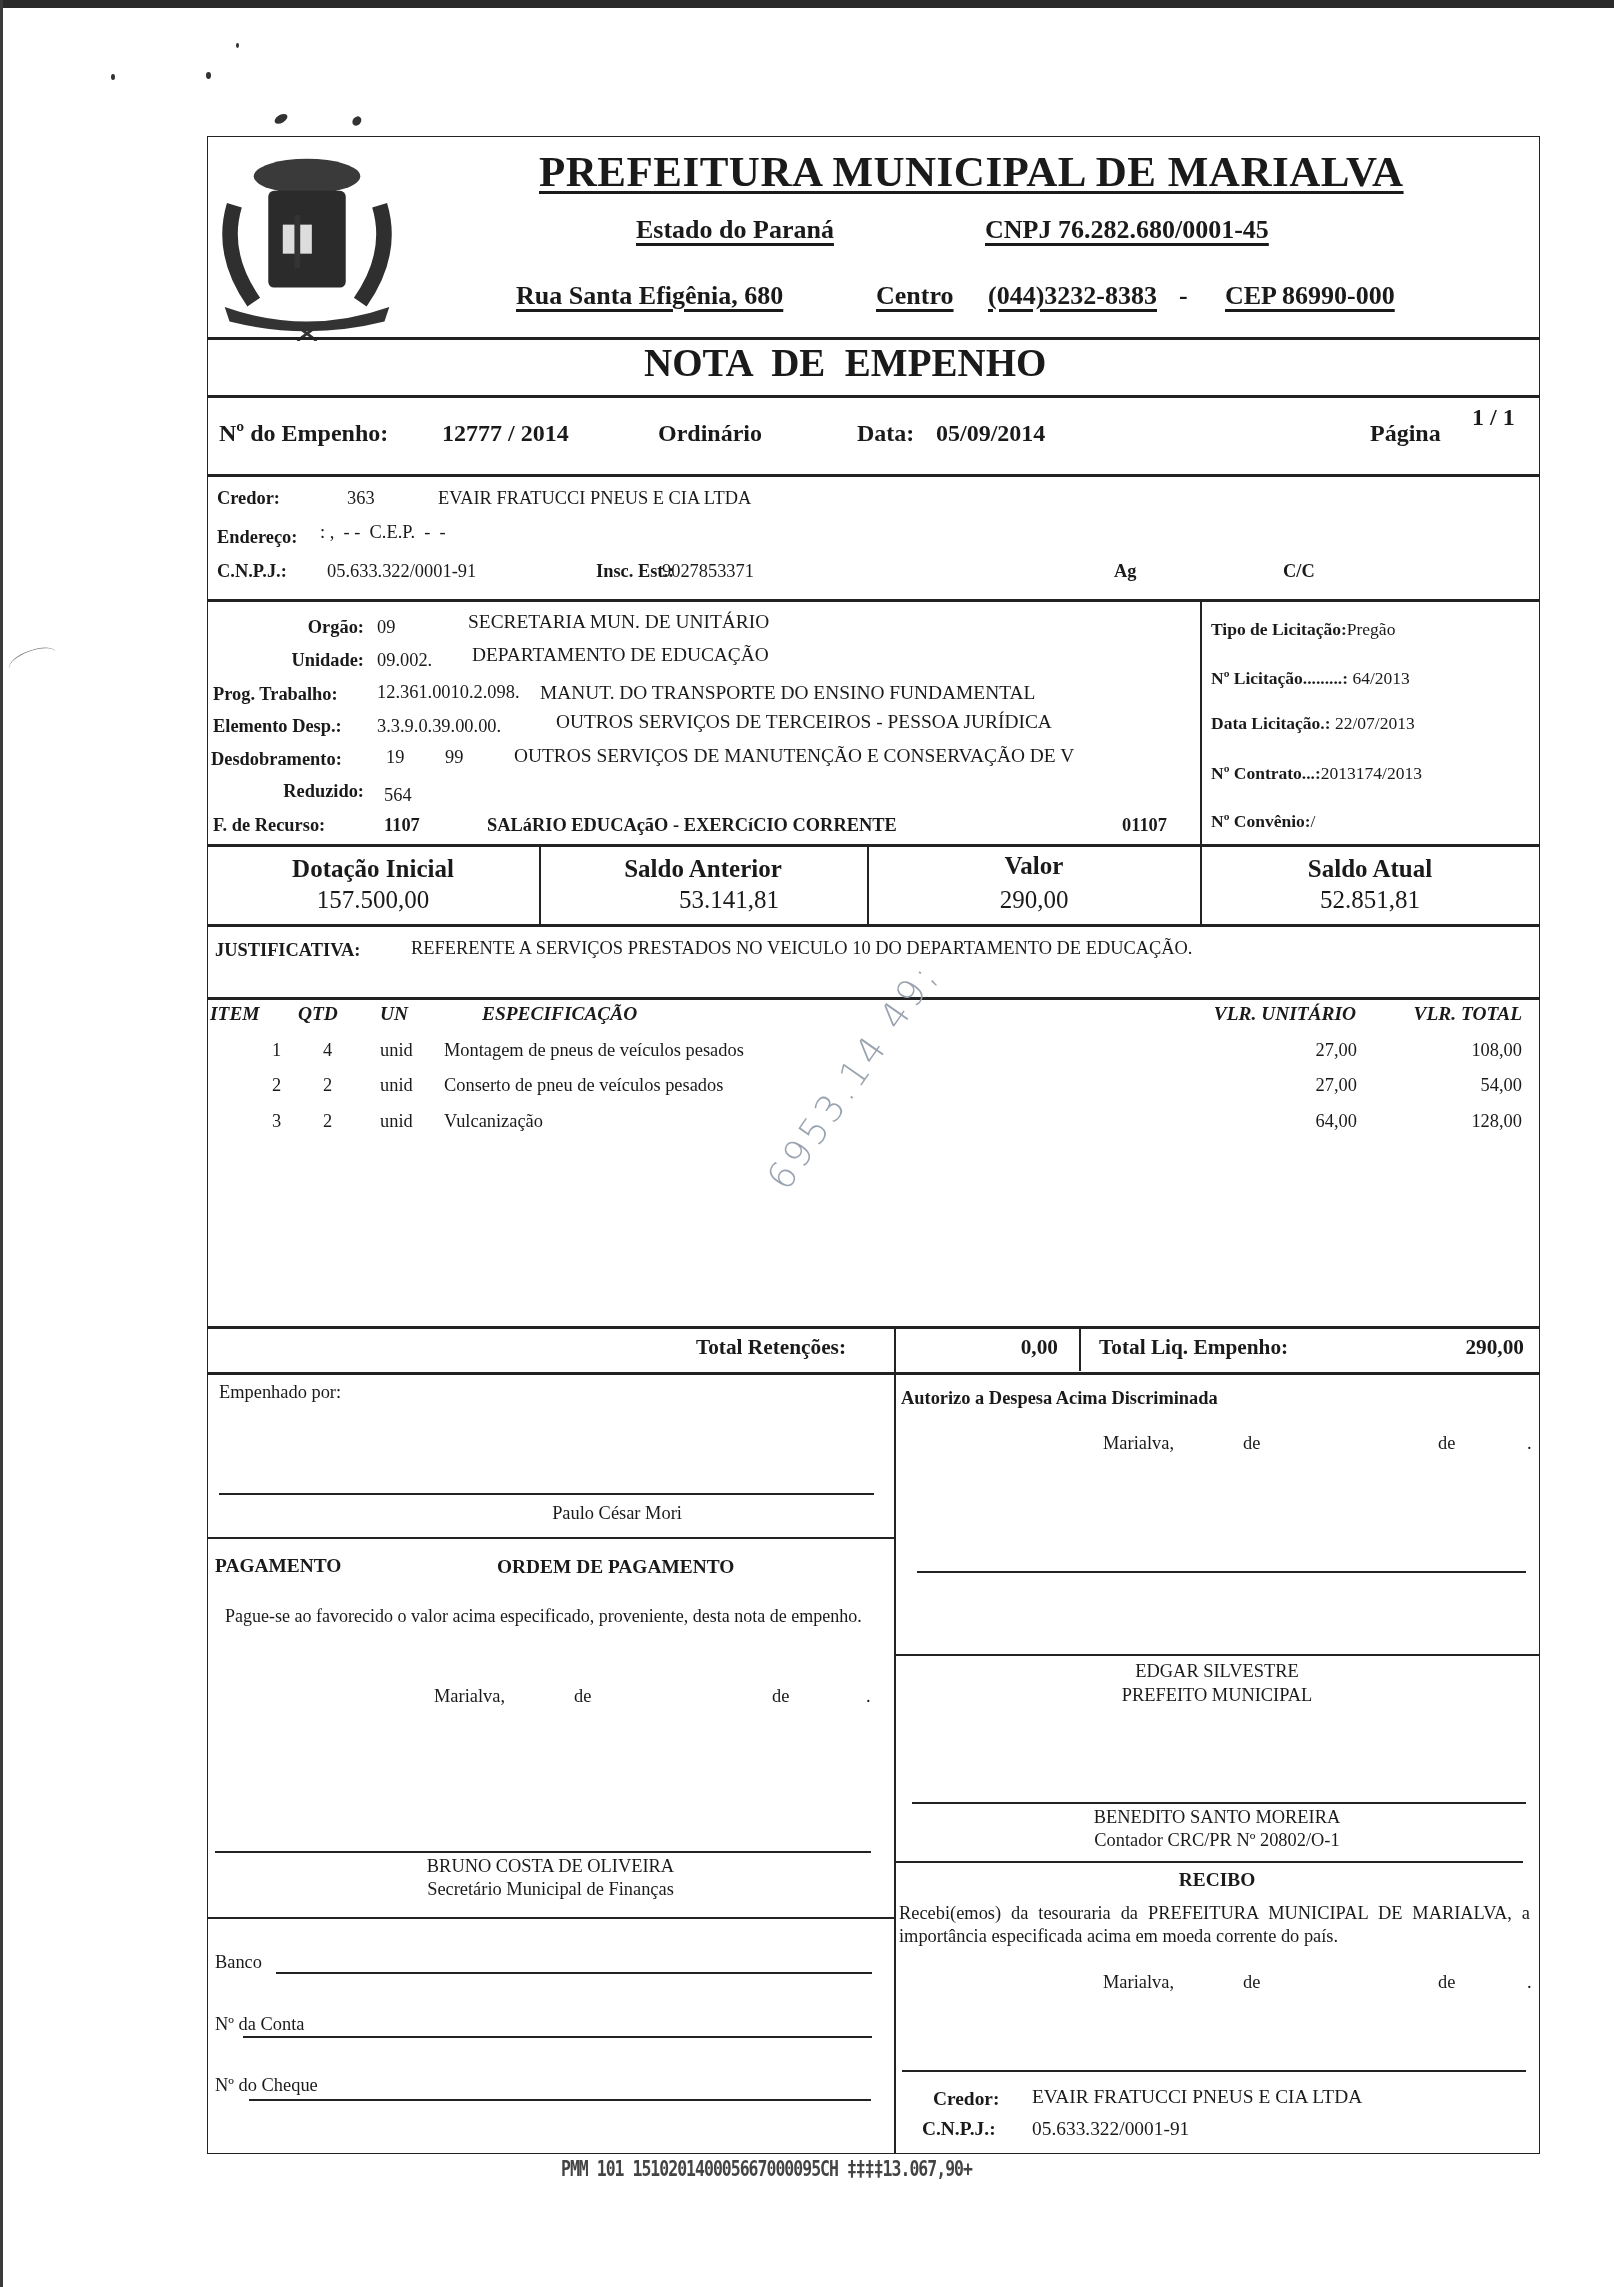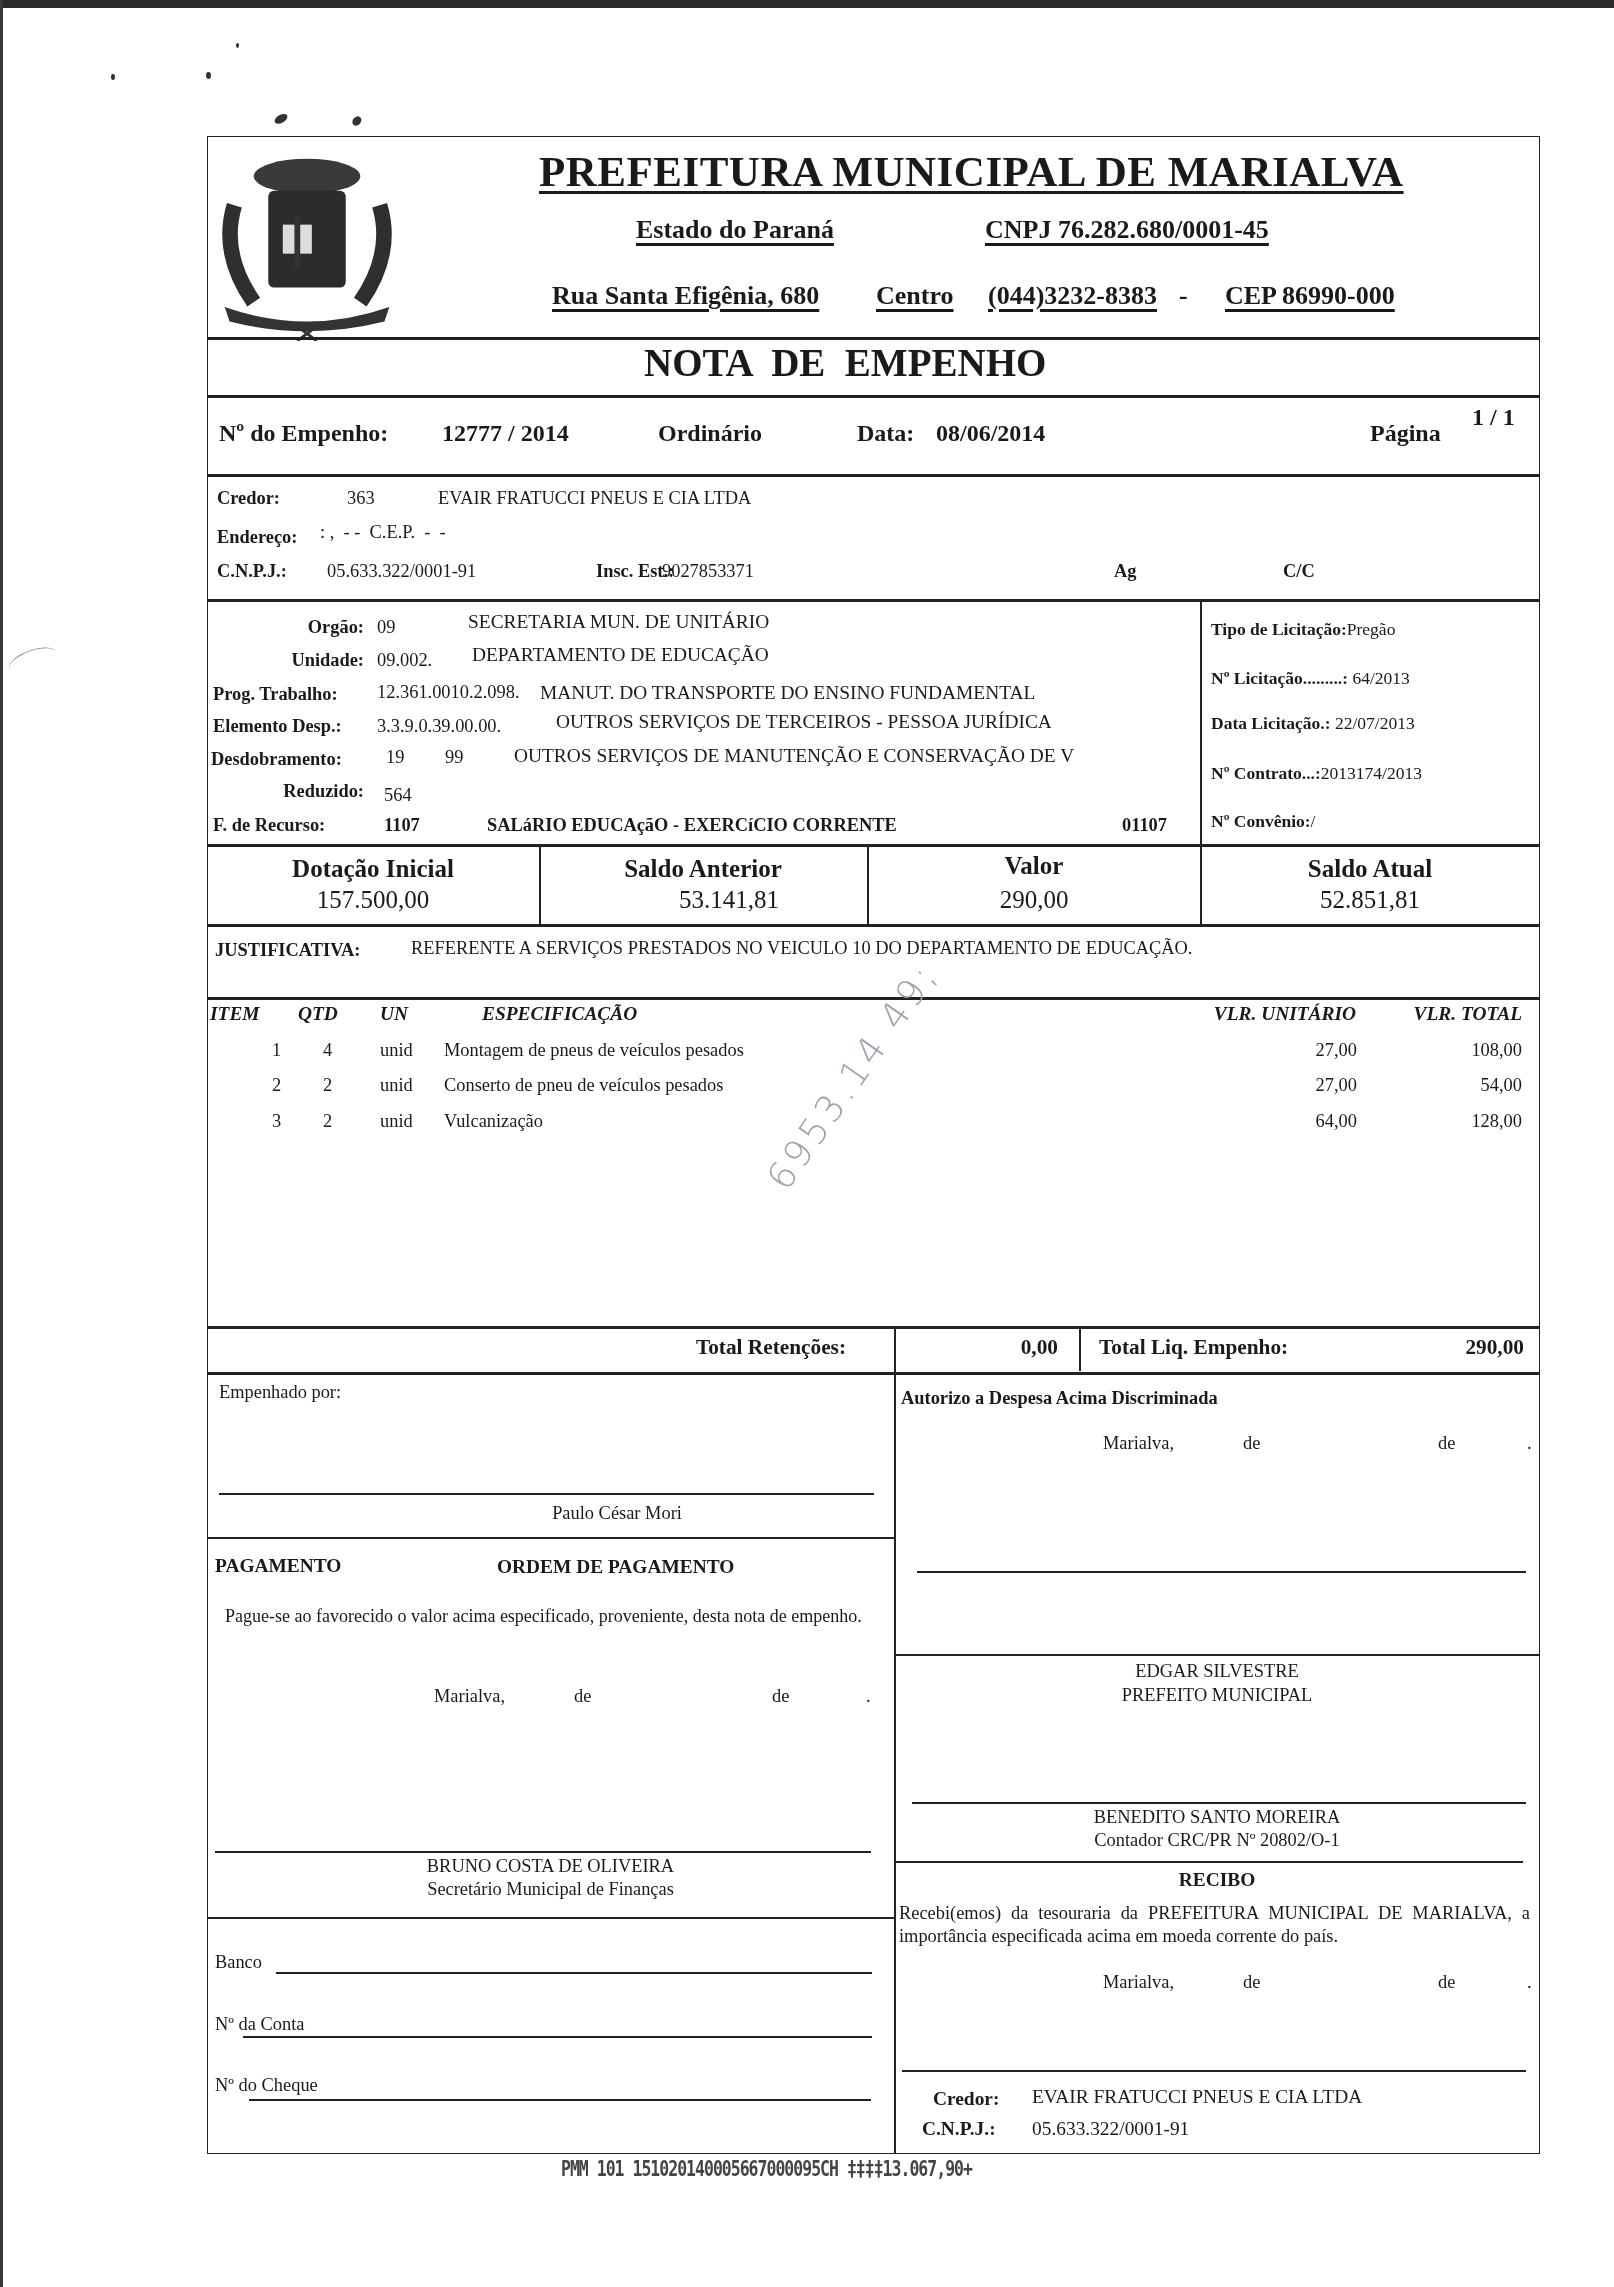--- a/index.html
+++ b/index.html
@@ -45,35 +45,35 @@
   <rect x="82" y="70" width="6" height="55" fill="#333"></rect>
   <path d="M20 60 Q5 110 40 160" stroke="#2f2f2f" stroke-width="16" fill="none"></path>
   <path d="M170 60 Q185 110 150 160" stroke="#2f2f2f" stroke-width="16" fill="none"></path>
   <path d="M10 165 Q95 195 180 165 L175 180 Q95 200 15 180 Z" fill="#333"></path>
   <path d="M85 185 L105 200 M105 185 L85 200" stroke="#333" stroke-width="3"></path>
 </svg>
 
 <div class="abs b u" style="left:539px;top:147px;font-size:43px;letter-spacing:0.5px;">PREFEITURA MUNICIPAL DE MARIALVA</div>
 <div class="abs b u" style="left:636px;top:215px;font-size:26px;">Estado do Paraná</div>
 <div class="abs b u" style="left:985px;top:215px;font-size:26px;">CNPJ 76.282.680/0001-45</div>
-<div class="abs b u" style="left:552px;top:281px;font-size:26px;">Rua Santa Efigênia, 680</div>
+<div class="abs b u" style="left:516px;top:281px;font-size:26px;">Rua Santa Efigênia, 680</div>
 <div class="abs b u" style="left:876px;top:281px;font-size:26px;">Centro</div>
 <div class="abs b u" style="left:988px;top:281px;font-size:26px;">(044)3232-8383</div>
 <div class="abs b" style="left:1179px;top:281px;font-size:26px;">-</div>
 <div class="abs b u" style="left:1225px;top:281px;font-size:26px;">CEP 86990-000</div>
 
 <div class="hline thick" style="left:207px;top:337px;width:1333px;"></div>
 <div class="abs b" style="left:644px;top:340px;font-size:39px;white-space:pre;">NOTA  DE  EMPENHO</div>
 <div class="hline thick" style="left:207px;top:395px;width:1333px;"></div>
 
 <div class="abs b" style="left:219px;top:420px;font-size:24px;">Nº do Empenho:</div>
 <div class="abs b" style="left:442px;top:420px;font-size:24px;">12777 / 2014</div>
 <div class="abs b" style="left:658px;top:420px;font-size:24px;">Ordinário</div>
 <div class="abs b" style="left:857px;top:420px;font-size:24px;">Data:</div>
-<div class="abs b" style="left:936px;top:420px;font-size:24px;">08/06/2014</div>
+<div class="abs b" style="left:936px;top:420px;font-size:24px;">05/09/2014</div>
 <div class="abs b" style="left:1370px;top:420px;font-size:24px;">Página</div>
 <div class="abs b" style="left:1472px;top:404px;font-size:24px;">1 / 1</div>
 <div class="hline thick" style="left:207px;top:474px;width:1333px;"></div>
 
 <div class="abs b" style="left:217px;top:488px;font-size:18.4px;">Credor:</div>
 <div class="abs" style="left:347px;top:488px;font-size:18.4px;">363</div>
 <div class="abs" style="left:438px;top:488px;font-size:18.4px;">EVAIR FRATUCCI PNEUS E CIA LTDA</div>
 <div class="abs b" style="left:217px;top:527px;font-size:18.4px;">Endereço:</div>
 <div class="abs" style="left:320px;top:522px;font-size:18.4px;white-space:pre;">: ,  - -  C.E.P.  -  -</div>
 <div class="abs b" style="left:217px;top:561px;font-size:18.4px;">C.N.P.J.:</div>

